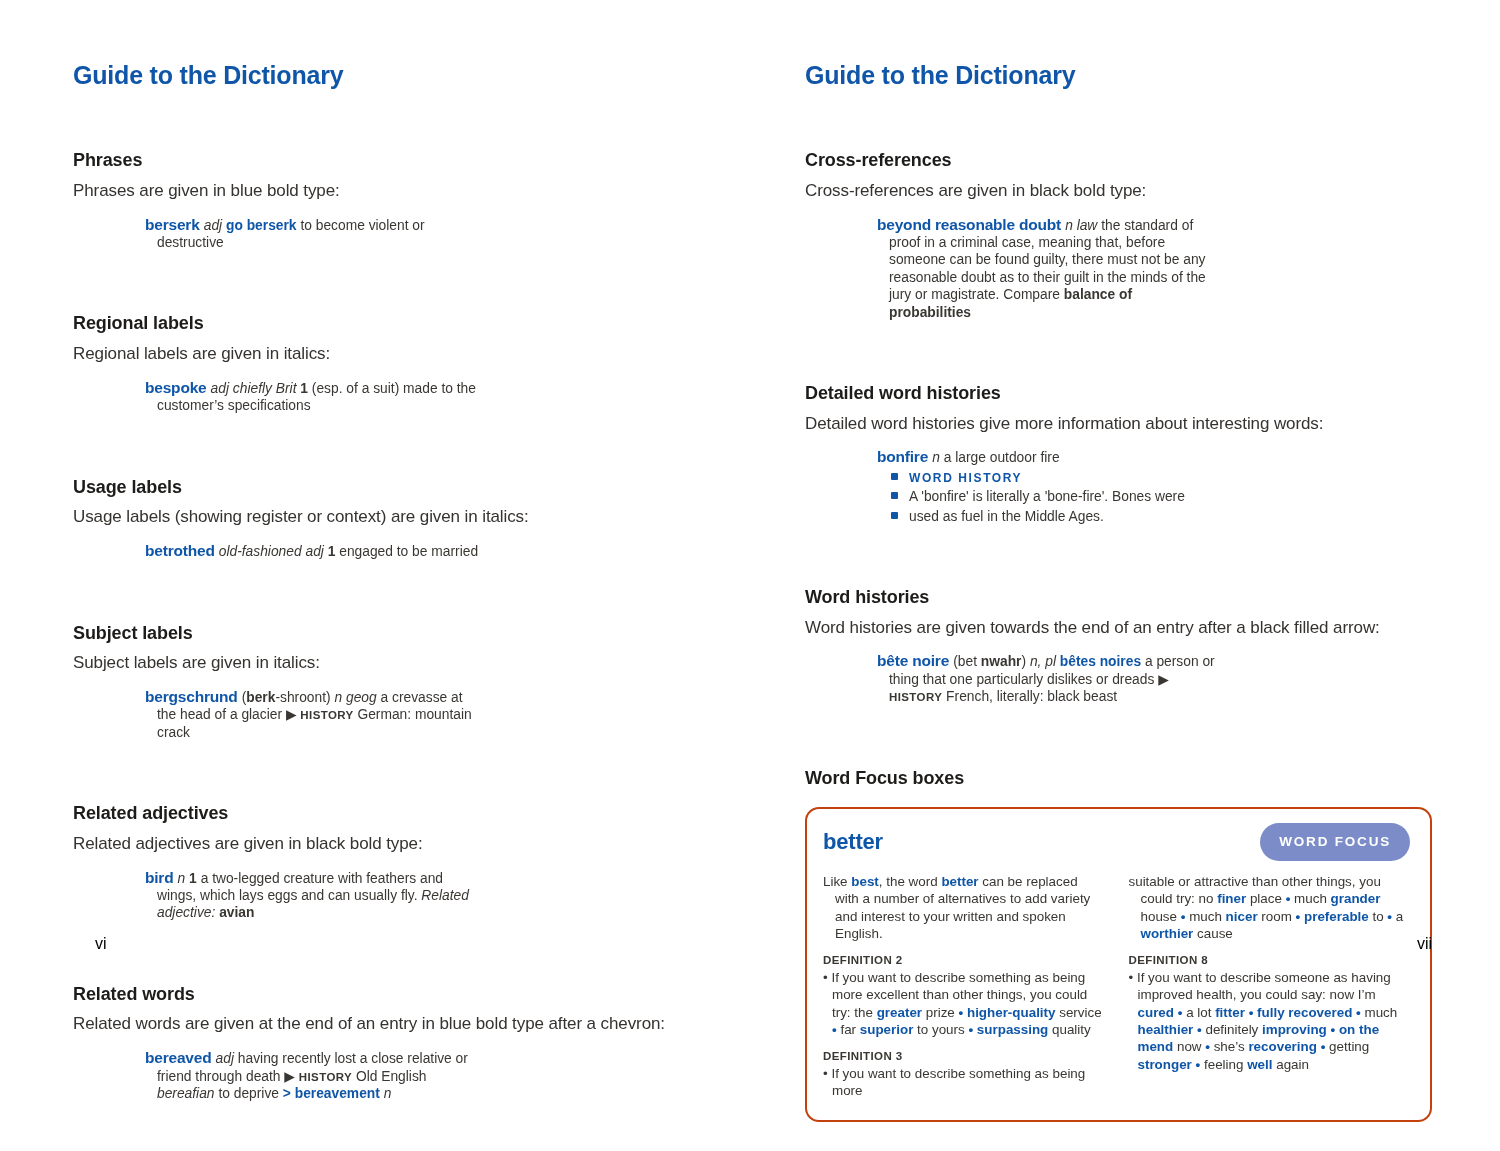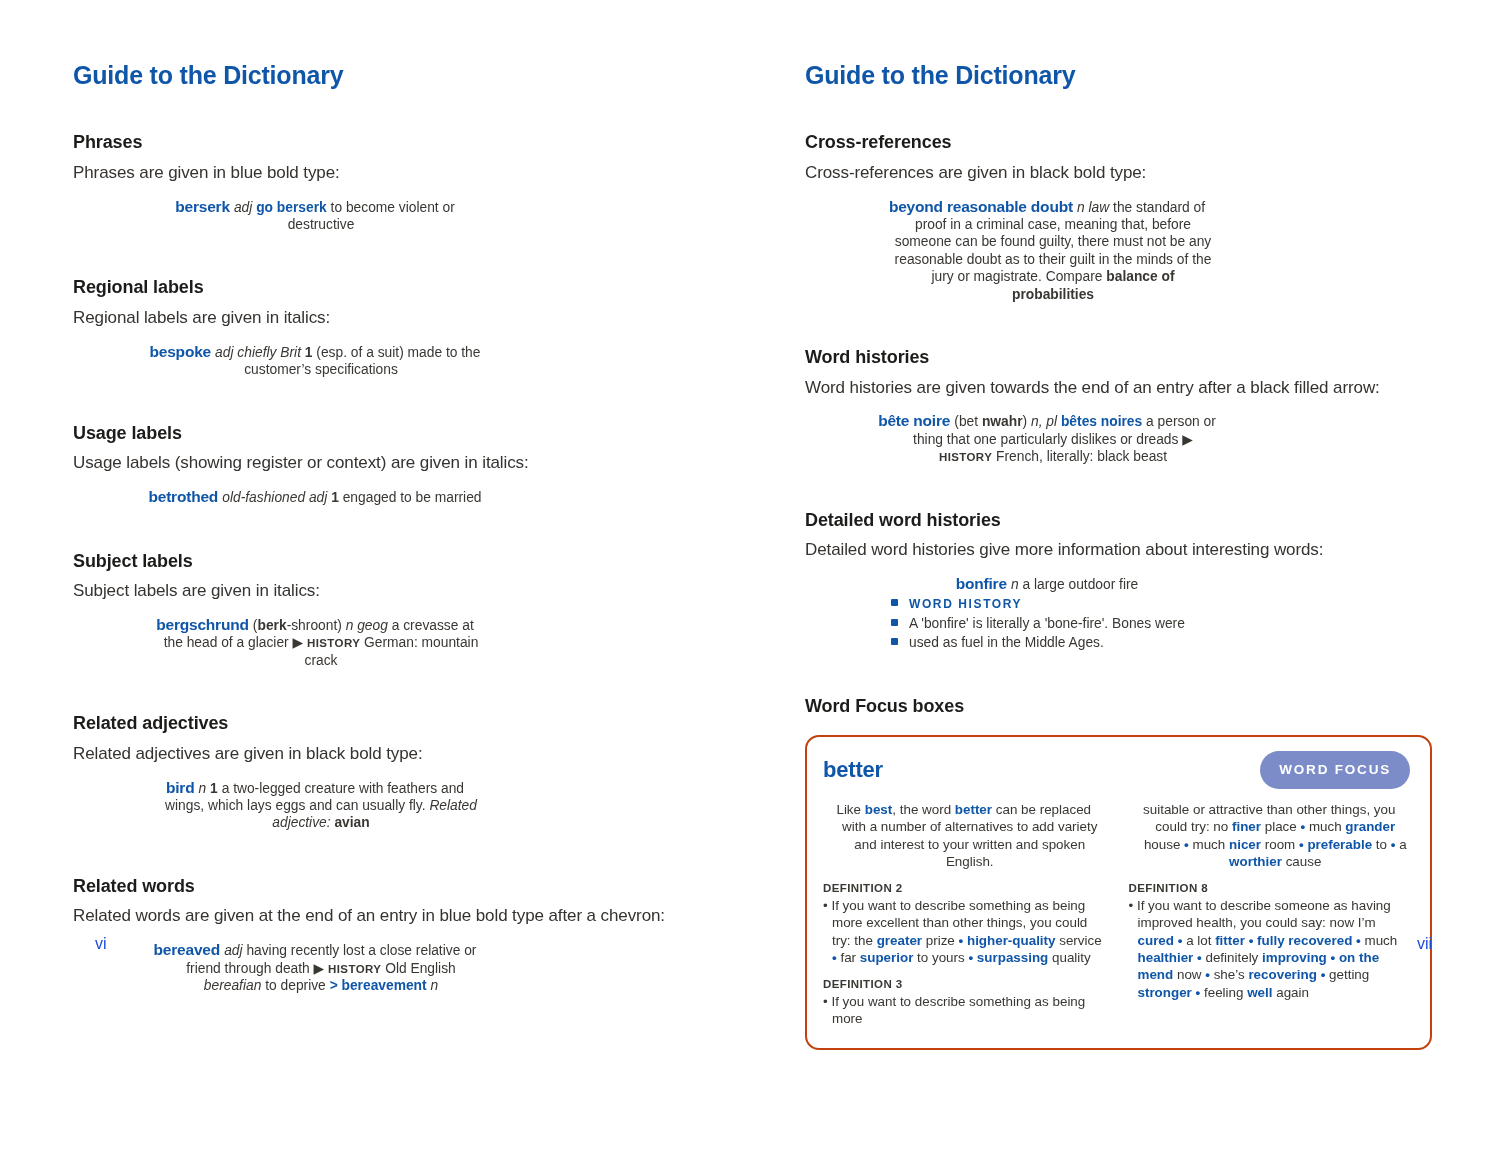--- a/index.html
+++ b/index.html
@@ -16,35 +16,35 @@
     -webkit-font-smoothing:antialiased;
   }
   .spread{display:flex;width:1500px;height:997px;background:#fff;}
   .page{width:750px;position:relative;box-sizing:border-box;}
   .page-left{padding:62px 0 0 73px;}
   .page-right{padding:62px 0 0 55px;}
   .title{
     font-size:25px;font-weight:bold;color:var(--blue);
     margin:0;line-height:1.05;letter-spacing:-0.2px;
   }
-  .section{margin-top:44px;width:648px;}
+  .section{margin-top:62px;width:648px;}
   .section-heading{
     font-size:18px;font-weight:bold;color:var(--head);
     margin:0;line-height:1.2;letter-spacing:-0.1px;
   }
   .intro{
     font-size:17px;line-height:1.28;margin:8px 0 0;
     max-width:640px;color:var(--ink);letter-spacing:-0.1px;
   }
   .entry{
     margin:13px 0 0 72px;width:340px;
     font-size:13.8px;line-height:1.26;color:#3a3733;
   }
   .blk{margin:0;}
-  .blk-p{padding-left:12px;text-indent:-12px;text-align:center;}
+  .blk-p{padding-left:12px;text-indent:-12px;}
   
   .blk-wh{position:relative;padding-left:32px;margin-top:2px;}
   .blk-wh::before{
     content:"";position:absolute;left:14px;top:4px;
     width:7px;height:7px;background:var(--blue);border-radius:1px;
   }
   
   .sg-hw{color:var(--blue);font-weight:bold;font-size:15.5px;letter-spacing:-0.2px;}
   .sg-b{font-weight:bold;}
   .sg-i{font-style:italic;}
@@ -64,21 +64,21 @@
     background:var(--badge);color:#fff;font-weight:bold;
     font-size:13.5px;letter-spacing:1.8px;
     padding:12px 19px;border-radius:19px;line-height:1;
   }
   .wf-cols{display:flex;gap:24px;margin-top:12px;}
   .wf-col{width:288px;font-size:13.4px;line-height:1.3;color:#3a3733;}
   .wf-col .blk-def{font-weight:bold;margin-top:9px;}
   .wf-col .blk-bullet{padding-left:9px;text-indent:-9px;}
   .wf-col .blk-bullet::before{content:"•\00a0";}
   .page-number{
-    position:absolute;bottom:44px;font-size:16px;color:#1d4ed8;
+    position:absolute;bottom:44px;font-size:16px;color:#000000;
   }
   .page-left .page-number{left:95px;}
   .page-right .page-number{right:68px;}
 </style>
 </head>
 <body>
 
 <div class="spread">
 
   <section class="page page-left">
@@ -140,35 +140,35 @@
 
     <div class="section">
       <h2 class="section-heading">Cross-references</h2>
       <p class="intro">Cross-references are given in black bold type:</p>
       <div class="entry">
           <div class="blk blk-p"><span class="sg-hw">beyond reasonable doubt </span><span class="sg-i">n law</span><span> the standard of proof in a criminal case, meaning that, before someone can be found guilty, there must not be any reasonable doubt as to their guilt in the minds of the jury or magistrate. Compare </span><span class="sg-b">balance of probabilities</span></div>
         </div>
     </div>
 
     <div class="section">
-      <h2 class="section-heading">Word histories</h2>
-      <p class="intro">Word histories are given towards the end of an entry after a black filled arrow:</p>
-      <div class="entry">
-          <div class="blk blk-p"><span class="sg-hw">bête noire </span><span>(bet </span><span class="sg-b">nwahr</span><span>) </span><span class="sg-i">n, pl </span><span class="sg-bb">bêtes noires</span><span> a person or thing that one particularly dislikes or dreads </span><span>▶ </span><span class="sg-sc">HISTORY</span><span> French, literally: black beast</span></div>
-        </div>
-    </div>
-
-    <div class="section">
       <h2 class="section-heading">Detailed word histories</h2>
       <p class="intro">Detailed word histories give more information about interesting words:</p>
       <div class="entry">
           <div class="blk blk-p"><span class="sg-hw">bonfire </span><span class="sg-i">n </span><span>a large outdoor fire</span></div>
           <div class="blk blk-wh"><span class="sg-bsc">WORD HISTORY</span></div>
           <div class="blk blk-wh"><span>A 'bonfire' is literally a 'bone-fire'. Bones were</span></div>
           <div class="blk blk-wh"><span>used as fuel in the Middle Ages.</span></div>
+        </div>
+    </div>
+
+    <div class="section">
+      <h2 class="section-heading">Word histories</h2>
+      <p class="intro">Word histories are given towards the end of an entry after a black filled arrow:</p>
+      <div class="entry">
+          <div class="blk blk-p"><span class="sg-hw">bête noire </span><span>(bet </span><span class="sg-b">nwahr</span><span>) </span><span class="sg-i">n, pl </span><span class="sg-bb">bêtes noires</span><span> a person or thing that one particularly dislikes or dreads </span><span>▶ </span><span class="sg-sc">HISTORY</span><span> French, literally: black beast</span></div>
         </div>
     </div>
 
     <div class="section">
       <h2 class="section-heading">Word Focus boxes</h2>
 
       <div class="wf-box">
         <div class="wf-head">
           <span class="wf-word">better</span>
           <span class="wf-badge">WORD FOCUS</span>

